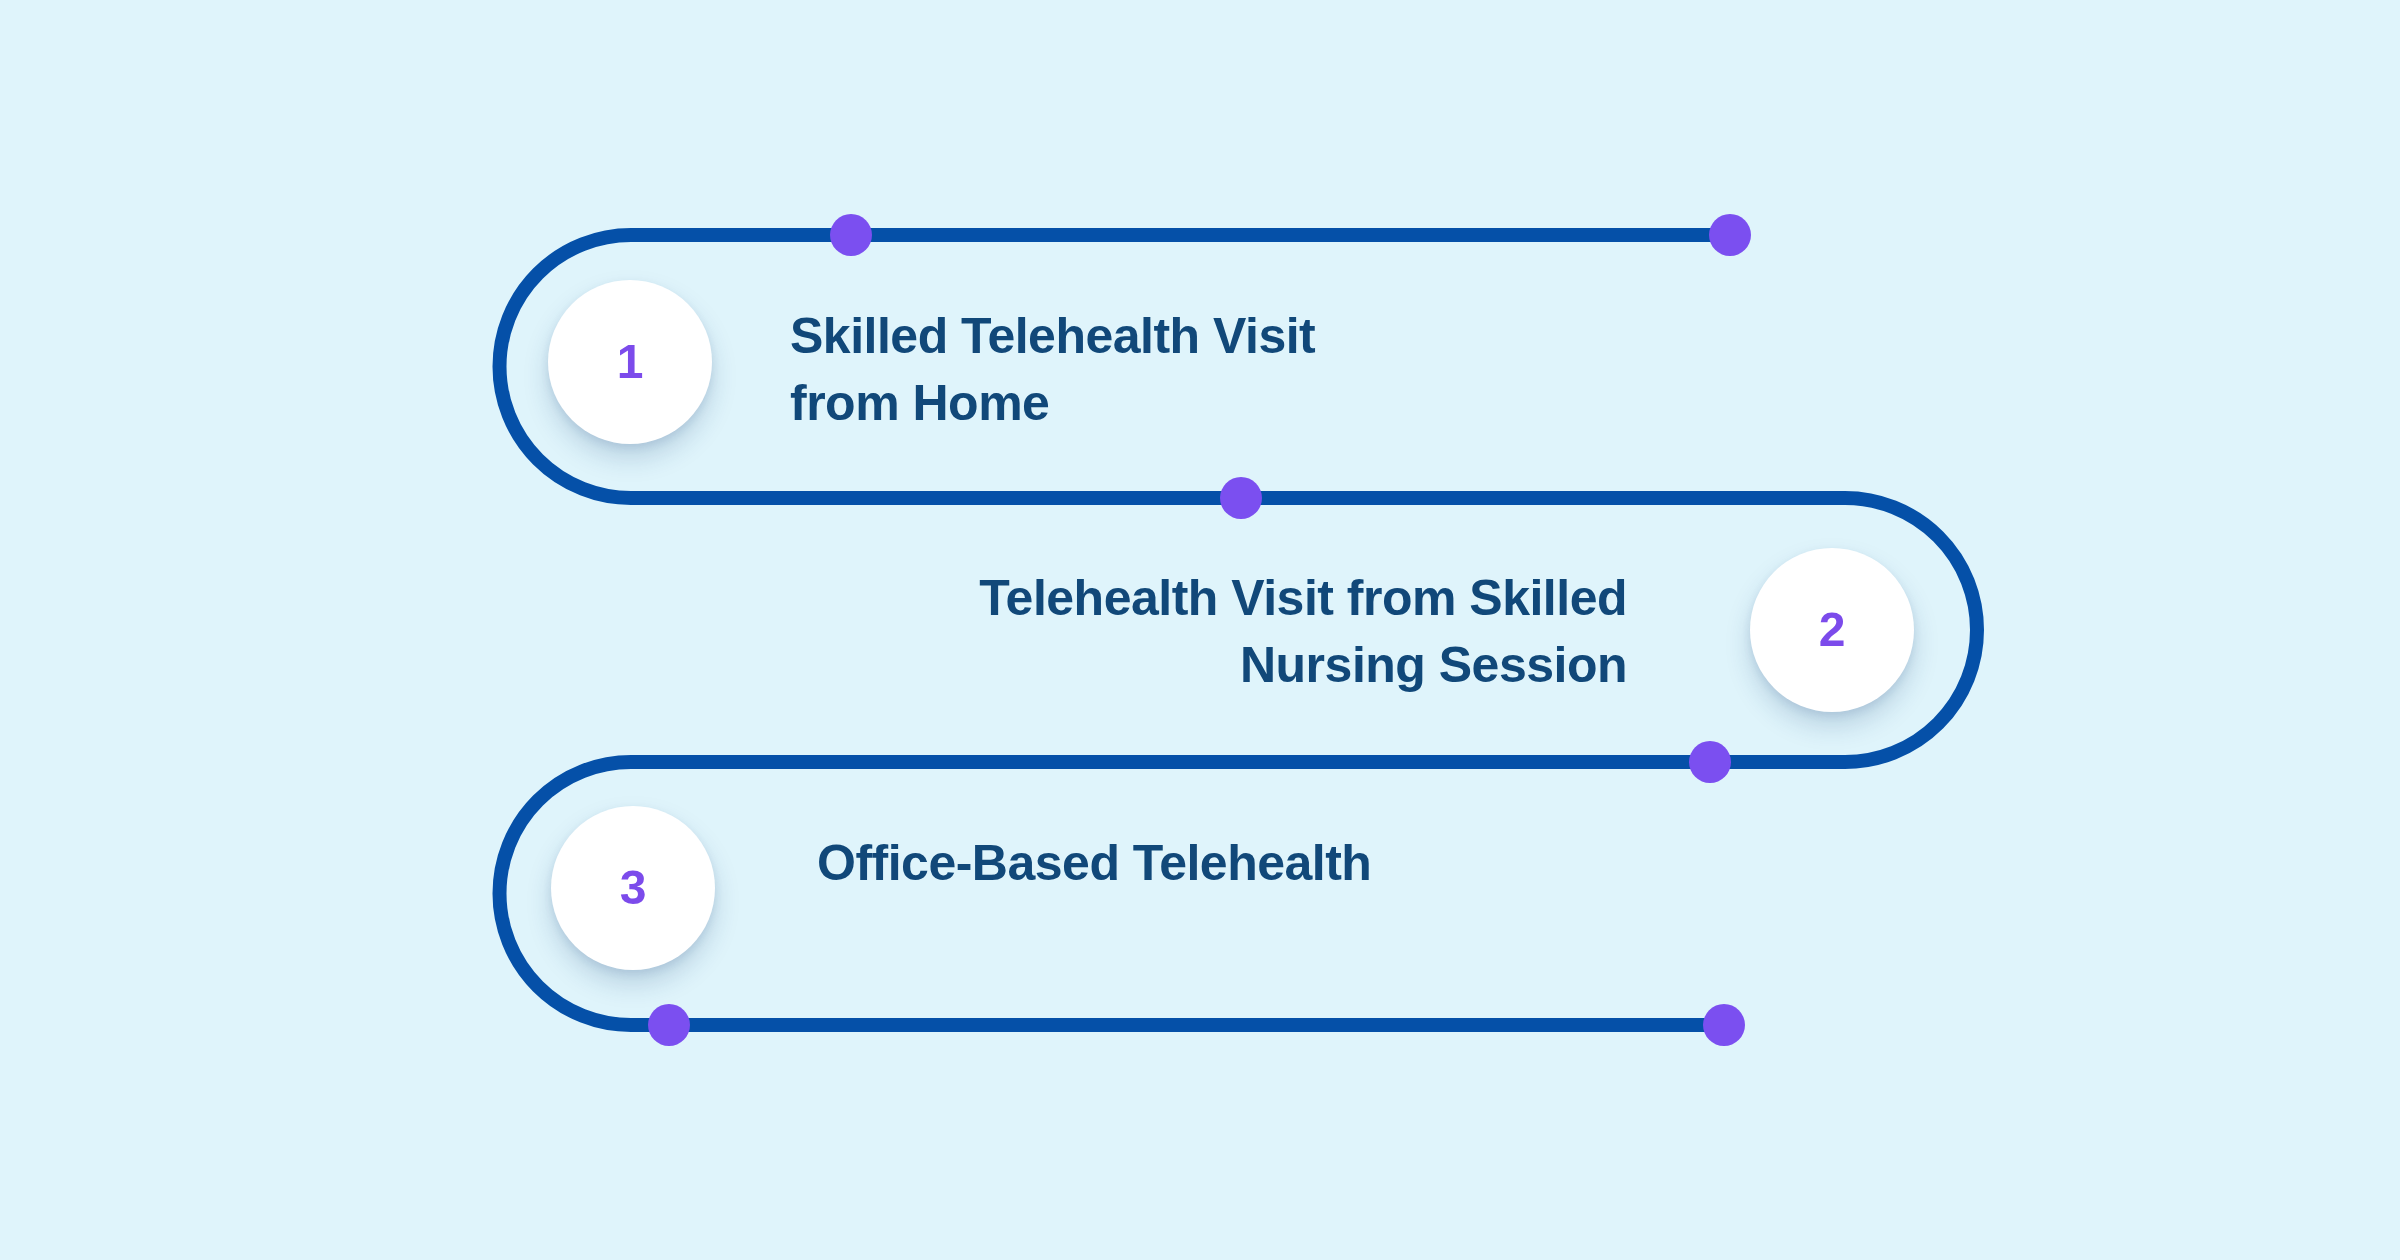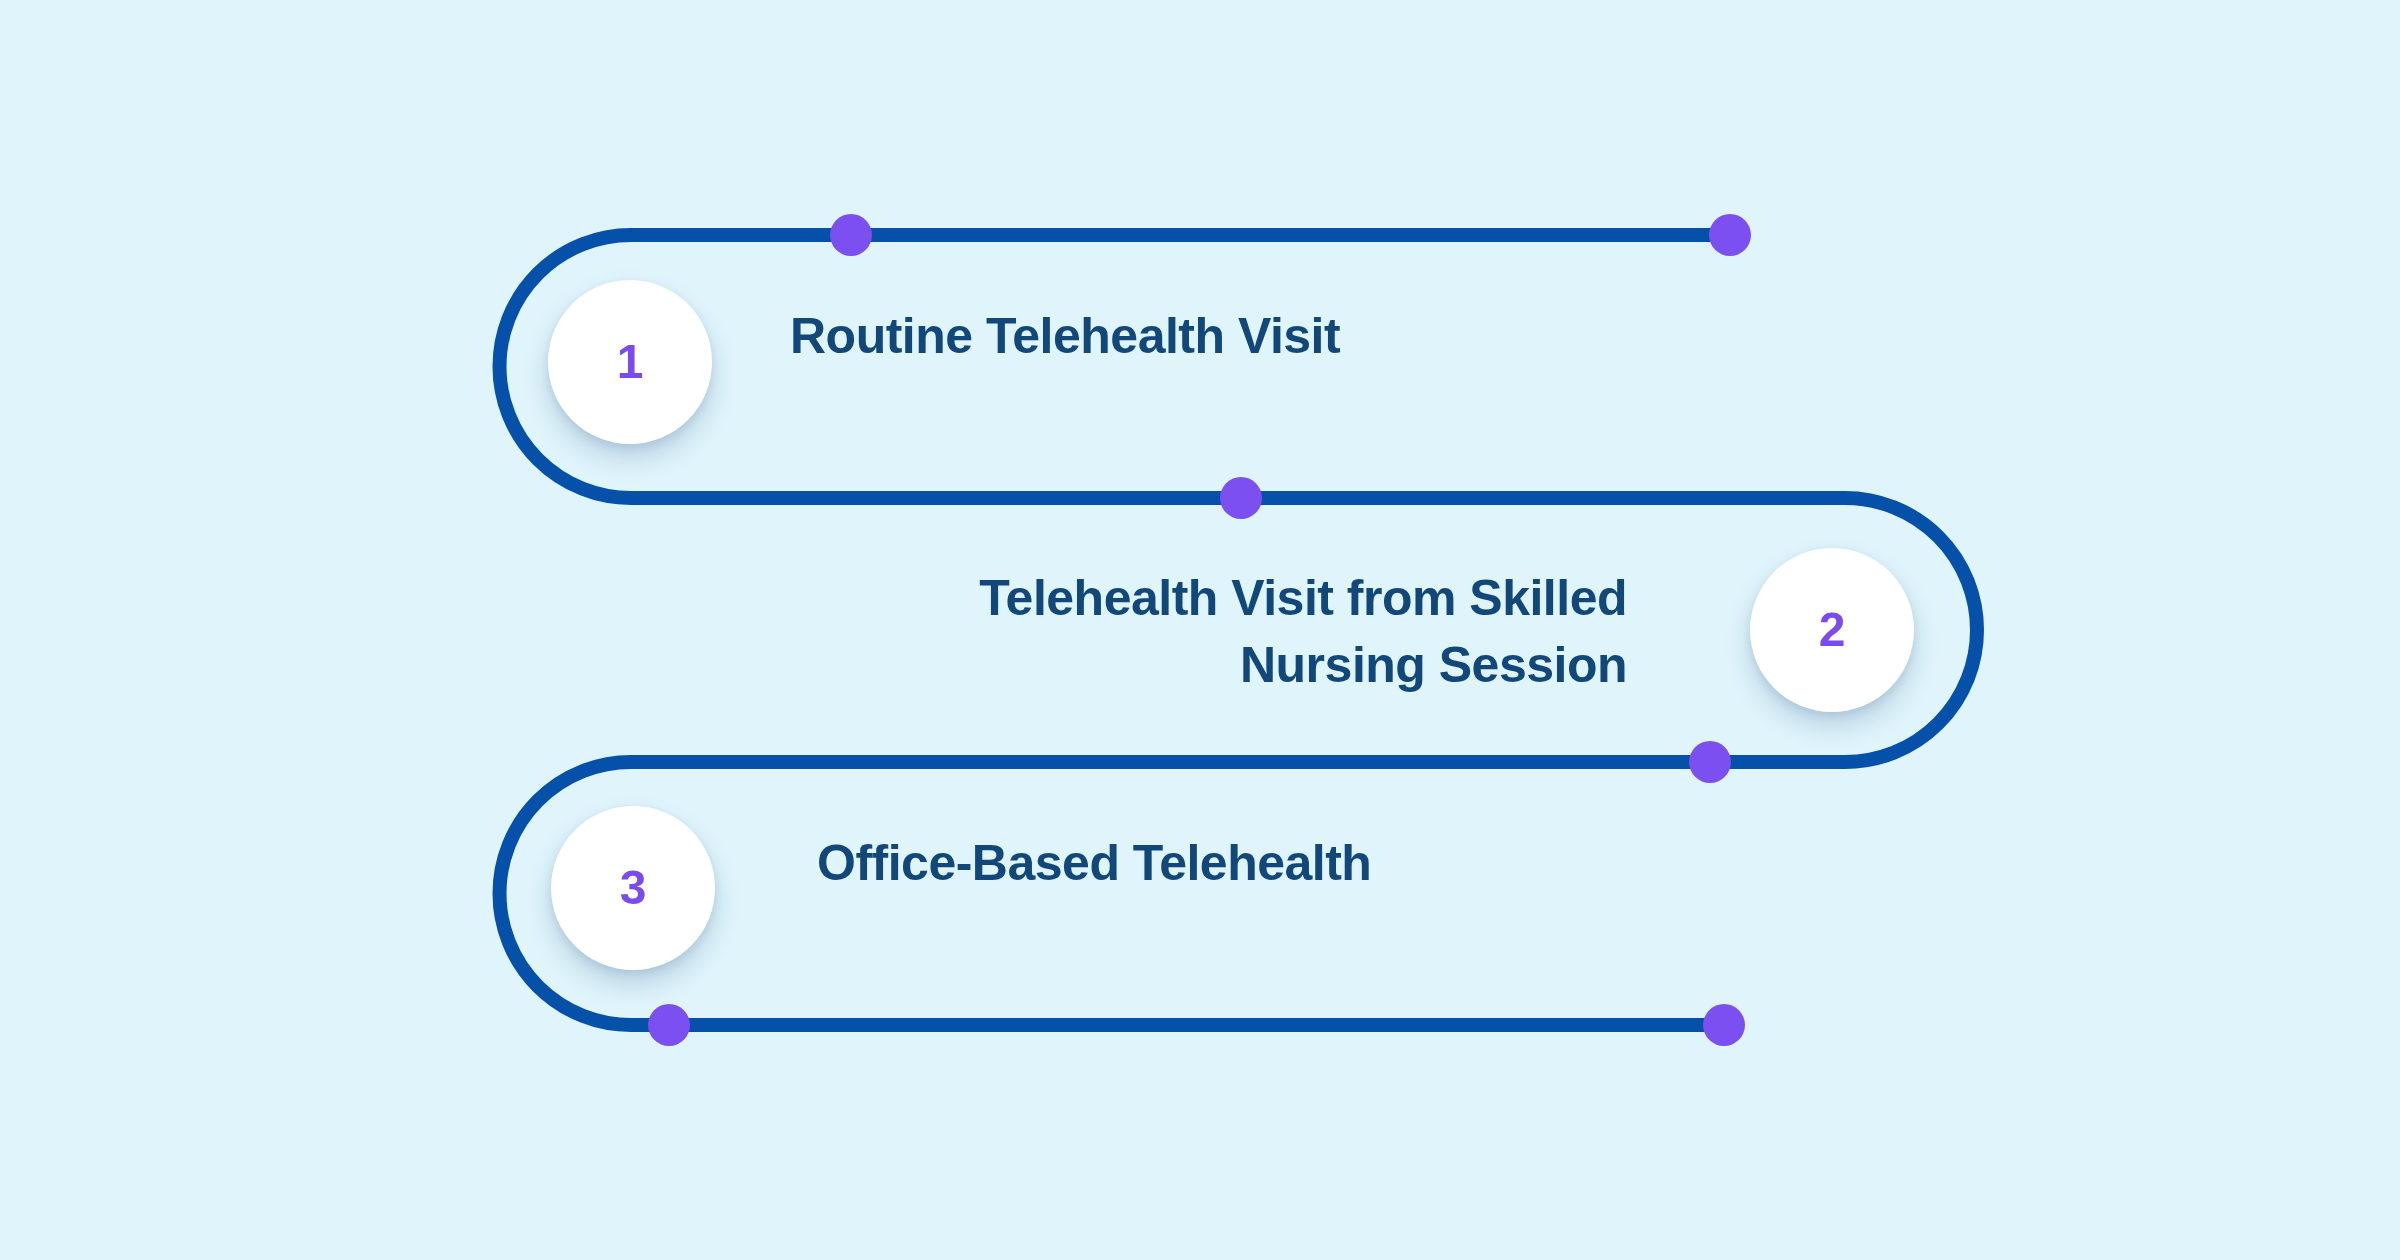--- a/index.html
+++ b/index.html
@@ -76,21 +76,22 @@
     <circle class="dot" cx="1241" cy="498" r="21"></circle>
     <circle class="dot" cx="1710" cy="762" r="21"></circle>
     <circle class="dot" cx="669" cy="1025" r="21"></circle>
     <circle class="dot" cx="1724" cy="1025" r="21"></circle>
   </svg>
 
   <div class="badge" style="left:548px; top:280px;">
     <span class="num">1</span>
   </div>
   <div class="label" style="left:790px; top:303px;">
-    <span class="line">Routine Telehealth Visit</span>
+    <span class="line">Skilled Telehealth Visit</span>
+    <span class="line">from Home</span>
   </div>
 
   <div class="badge" style="left:1750px; top:548px;">
     <span class="num">2</span>
   </div>
   <div class="label align-right" style="right:773px; top:565px;">
     <span class="line">Telehealth Visit from Skilled</span>
     <span class="line">Nursing Session</span>
   </div>
 

